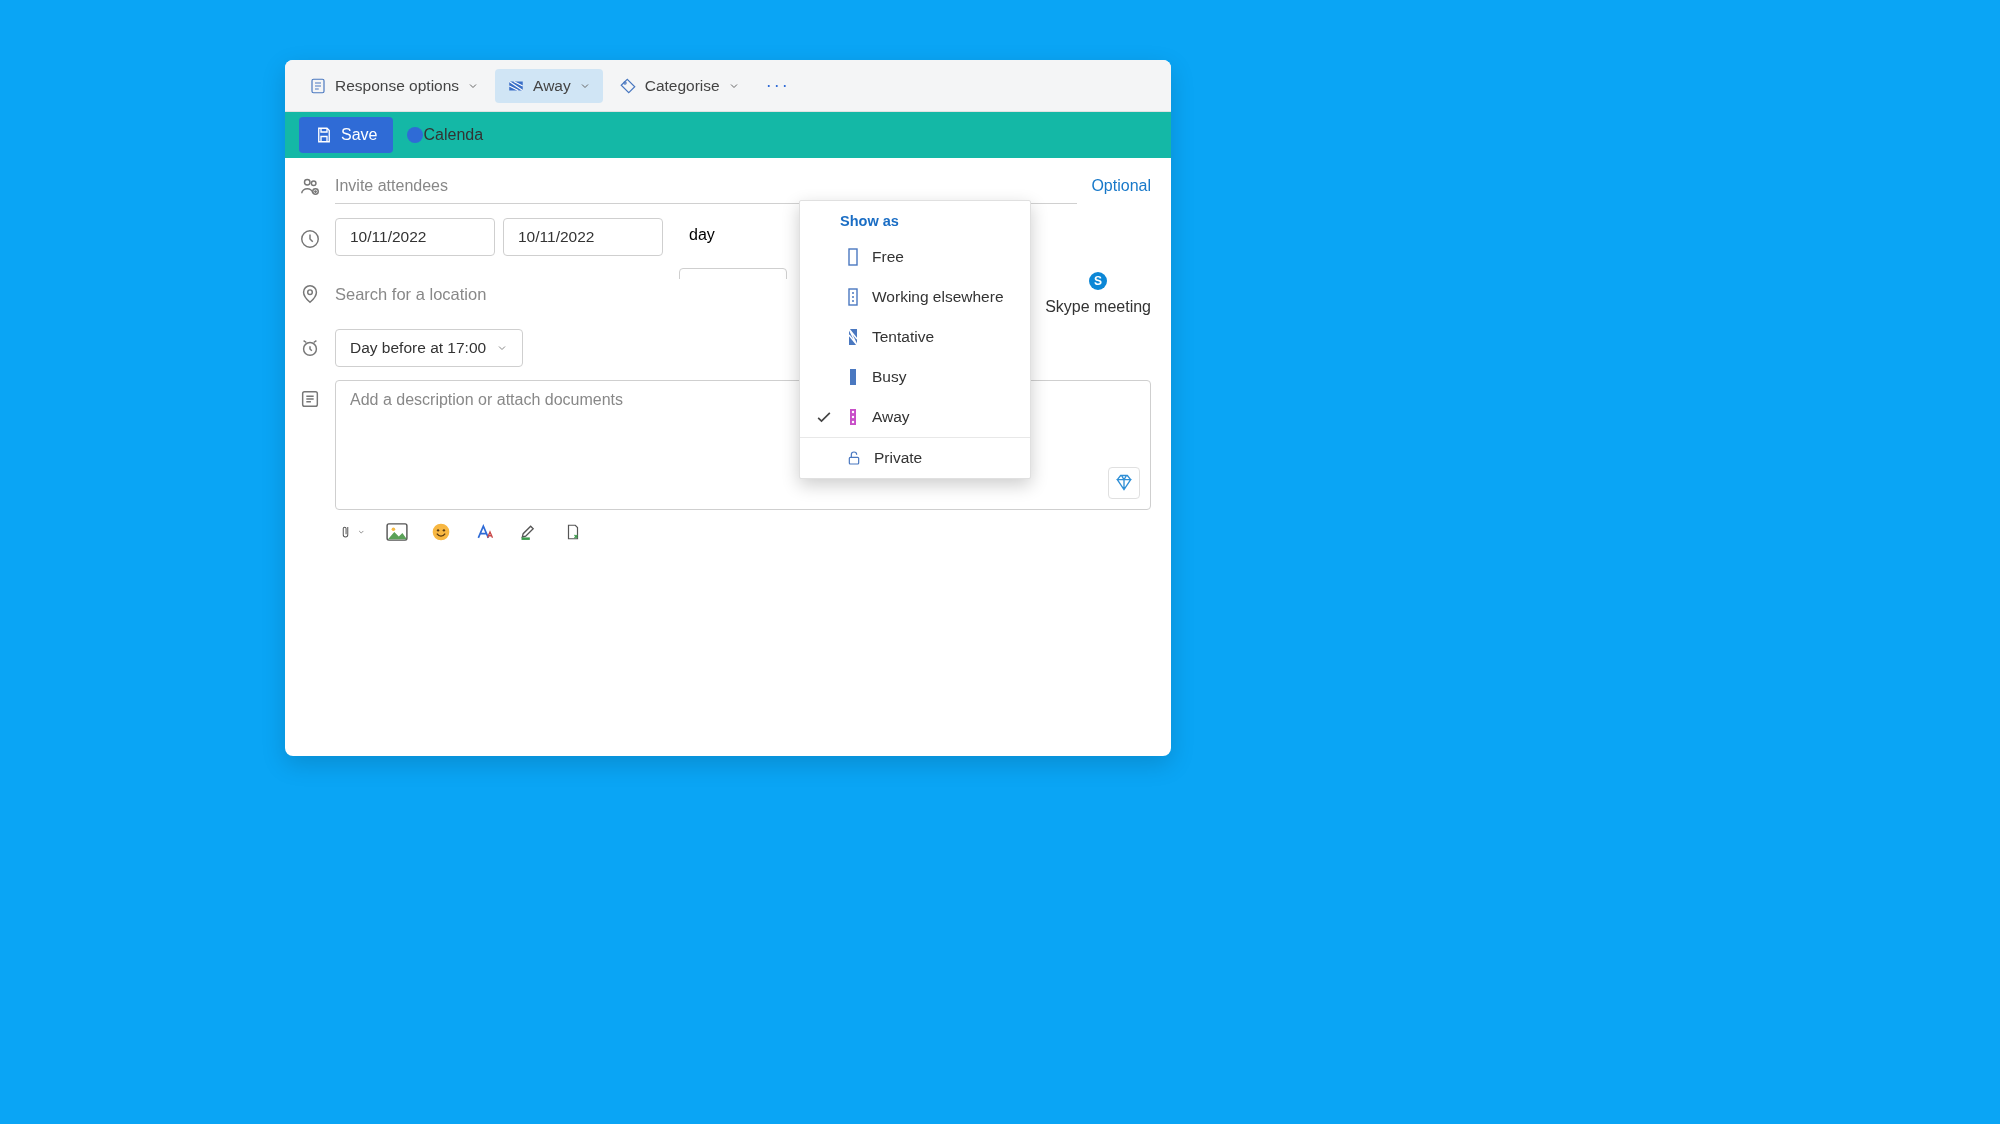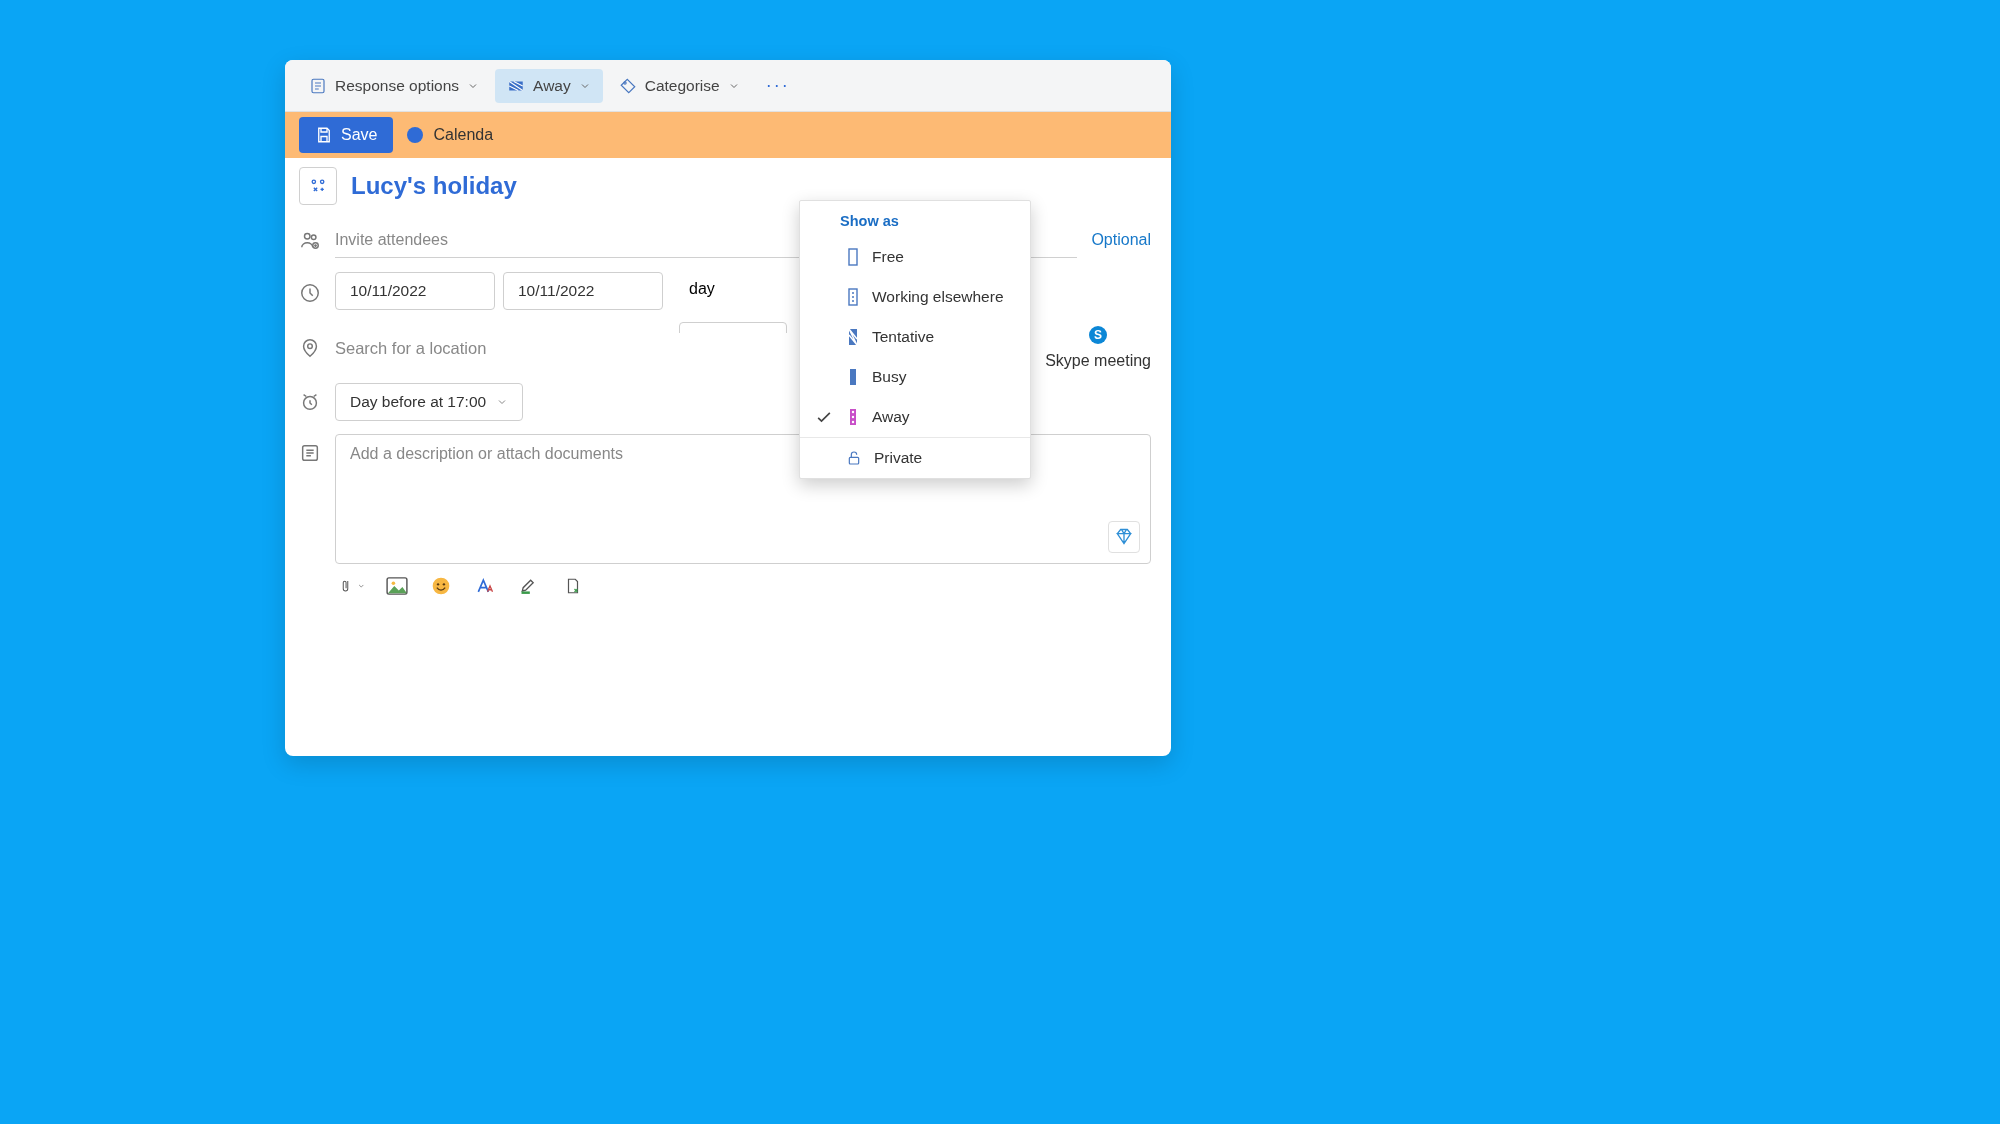--- a/index.html
+++ b/index.html
@@ -3,23 +3,23 @@
 <meta charset="utf-8">
 <style>
 * { box-sizing: border-box; margin: 0; padding: 0; font-family: 'Segoe UI', -apple-system, sans-serif; }
 body { background: #0aa5f5; width: 2000px; height: 1124px; position: relative; }
 .window { position: absolute; left: 285px; top: 60px; width: 886px; height: 696px; background: #fff; border-radius: 8px; overflow: hidden; box-shadow: 0 8px 24px rgba(0,0,0,0.15); }
 .ribbon { height: 52px; background: #f4f5f6; display: flex; align-items: center; padding: 0 12px; gap: 4px; border-bottom: 1px solid #e1e1e1; }
 .ribbon-btn { display: inline-flex; align-items: center; gap: 8px; padding: 8px 12px; border-radius: 4px; cursor: pointer; font-size: 15.5px; color: #444; }
 .ribbon-btn.active { background: #d0e5f5; }
 .chev { width: 12px; height: 12px; }
 .toolbar-icon { width: 18px; height: 18px; }
-.save-row { height: 46px; display: flex; align-items: center; padding: 0 14px; gap: 14px; background: #fdba74; }
+.save-row { height: 46px; display: flex; align-items: center; padding: 0 14px; gap: 14px; background: #14b8a6; }
 .save-btn { background: #2f6bd6; color: #fff; border: none; border-radius: 4px; padding: 9px 16px; display: inline-flex; align-items: center; gap: 8px; font-size: 16px; cursor: pointer; }
-.cal-label { display: inline-flex; align-items: center; gap: 10px; font-size: 16px; color: #333; }
+.cal-label { display: inline-flex; align-items: center; font-size: 16px; color: #333; }
 .cal-dot { width: 16px; height: 16px; border-radius: 50%; background: #2f6bd6; }
 .form { padding: 6px 20px 8px 14px; }
 .row { display: flex; align-items: center; gap: 14px; margin-bottom: 10px; min-height: 44px; position: relative; }
 .row-icon { width: 22px; height: 22px; color: #6a6a6a; flex-shrink: 0; }
 .title-input { flex: 1; font-size: 24px; font-weight: 600; color: #2f6bd6; border: none; outline: none; padding: 4px 0; }
 .swap-btn { width: 38px; height: 38px; border: 1px solid #d0d0d0; border-radius: 4px; display: flex; align-items: center; justify-content: center; color: #2f6bd6; background: #fff; cursor: pointer; }
 .attendees-input { flex: 1; border: none; outline: none; font-size: 16px; color: #333; border-bottom: 1px solid #d0d0d0; padding: 8px 0; }
 .attendees-input::placeholder { color: #888; }
 .optional-link { color: #1778c9; font-size: 16px; cursor: pointer; }
 .date-field { border: 1px solid #cfcfcf; border-radius: 4px; padding: 9px 14px; min-width: 160px; font-size: 15.5px; color: #333; background: #fff; }
@@ -92,31 +92,20 @@
       <span>Save</span>
     </button>
     <div class="cal-label">
       <span class="cal-dot"></span>
       <span>Calenda</span>
     </div>
   </div>
 
   <div class="form">
 
-    <div class="row">
-      <div class="swap-btn">
-        <svg width="20" height="20" viewBox="0 0 24 24" fill="none" stroke="#2f6bd6" stroke-width="1.6">
-            <circle cx="7" cy="7" r="2"></circle>
-            <circle cx="17" cy="7" r="2"></circle>
-            <path d="M7 14l4 4M7 18l4-4"></path>
-            <path d="M17 14v4M15 16h4"></path>
-          </svg>
-      </div>
-      <input class="title-input" value="Lucy's holiday" style="">
-    </div>
 
     <div class="row">
       <svg class="row-icon" viewBox="0 0 24 24" fill="none" stroke="#777" stroke-width="1.6">
           <circle cx="9" cy="8" r="3"></circle>
           <circle cx="16" cy="9" r="2.5"></circle>
           <path d="M3 20c0-3 3-5 6-5s6 2 6 5"></path>
           <circle cx="18" cy="18" r="3"></circle>
           <path d="M18 16.5v3M16.5 18h3"></path>
         </svg>
       <input class="attendees-input" placeholder="Invite attendees" style="">

